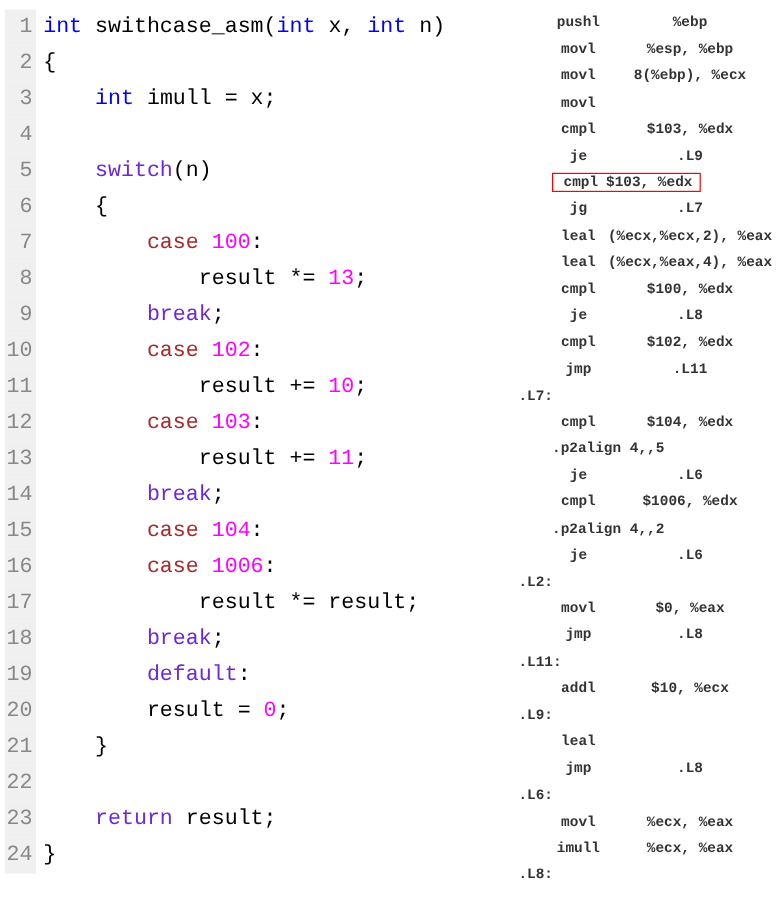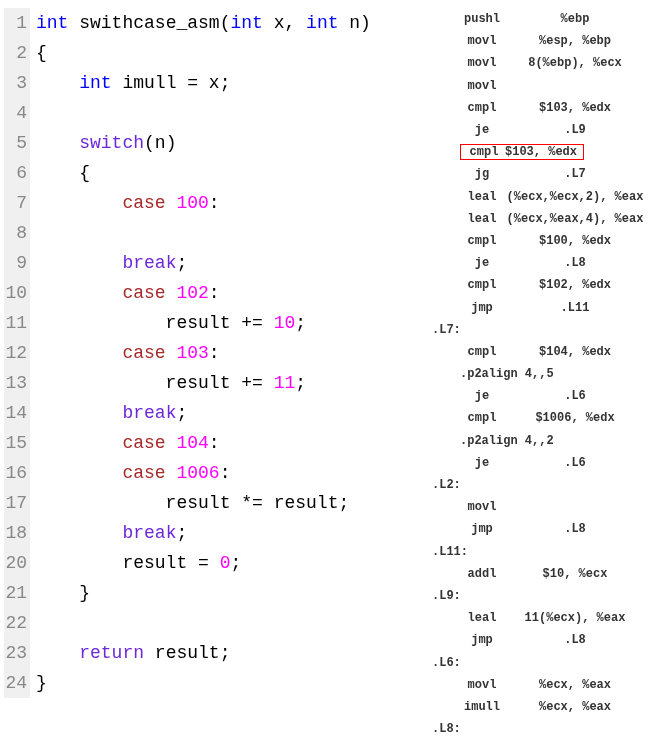--- a/index.html
+++ b/index.html
@@ -130,20 +130,21 @@
       <div class="code-line">
         <div class="line-num">6</div>
         <div class="code-content"><span class="brace">    {</span></div>
       </div>
       <div class="code-line">
         <div class="line-num">7</div>
         <div class="code-content"><span>        </span><span class="case-kw">case </span><span class="num">100</span><span class="ident">:</span></div>
       </div>
       <div class="code-line">
         <div class="line-num">8</div>
+        <div class="code-content"><span class="ident">            result *= </span><span class="num">13</span><span class="ident">;</span></div>
       </div>
       <div class="code-line">
         <div class="line-num">9</div>
         <div class="code-content"><span>        </span><span class="stmt">break</span><span class="ident">;</span></div>
       </div>
       <div class="code-line">
         <div class="line-num">10</div>
         <div class="code-content"><span>        </span><span class="case-kw">case </span><span class="num">102</span><span class="ident">:</span></div>
       </div>
       <div class="code-line">
@@ -170,20 +171,24 @@
         <div class="line-num">16</div>
         <div class="code-content"><span>        </span><span class="case-kw">case </span><span class="num">1006</span><span class="ident">:</span></div>
       </div>
       <div class="code-line">
         <div class="line-num">17</div>
         <div class="code-content"><span class="ident">            result *= result;</span></div>
       </div>
       <div class="code-line">
         <div class="line-num">18</div>
         <div class="code-content"><span>        </span><span class="stmt">break</span><span class="ident">;</span></div>
+      </div>
+      <div class="code-line">
+        <div class="line-num">19</div>
+        <div class="code-content"><span>        </span><span class="stmt">default</span><span class="ident">:</span></div>
       </div>
       <div class="code-line">
         <div class="line-num">20</div>
         <div class="code-content"><span class="ident">        result = </span><span class="num">0</span><span class="ident">;</span></div>
       </div>
       <div class="code-line">
         <div class="line-num">21</div>
         <div class="code-content"><span class="brace">    }</span></div>
       </div>
       <div class="code-line">
@@ -283,38 +288,38 @@
       </div>
       <div class="asm-line asm-indent">
         <span class="asm-op">je</span>
         <span class="asm-args">.L6</span>
       </div>
       <div class="asm-line asm-label">
         <span>.L2:</span>
       </div>
       <div class="asm-line asm-indent">
         <span class="asm-op">movl</span>
+        <span class="asm-args">$0, %eax</span>
       </div>
       <div class="asm-line asm-indent">
         <span class="asm-op">jmp</span>
         <span class="asm-args">.L8</span>
       </div>
       <div class="asm-line asm-label">
         <span>.L11:</span>
       </div>
       <div class="asm-line asm-indent">
         <span class="asm-op">addl</span>
         <span class="asm-args">$10, %ecx</span>
       </div>
       <div class="asm-line asm-label">
         <span>.L9:</span>
       </div>
       <div class="asm-line asm-indent">
         <span class="asm-op">leal</span>
-        <span class="asm-args">11(%ecx), %eax</span>
       </div>
       <div class="asm-line asm-indent">
         <span class="asm-op">jmp</span>
         <span class="asm-args">.L8</span>
       </div>
       <div class="asm-line asm-label">
         <span>.L6:</span>
       </div>
       <div class="asm-line asm-indent">
         <span class="asm-op">movl</span>

